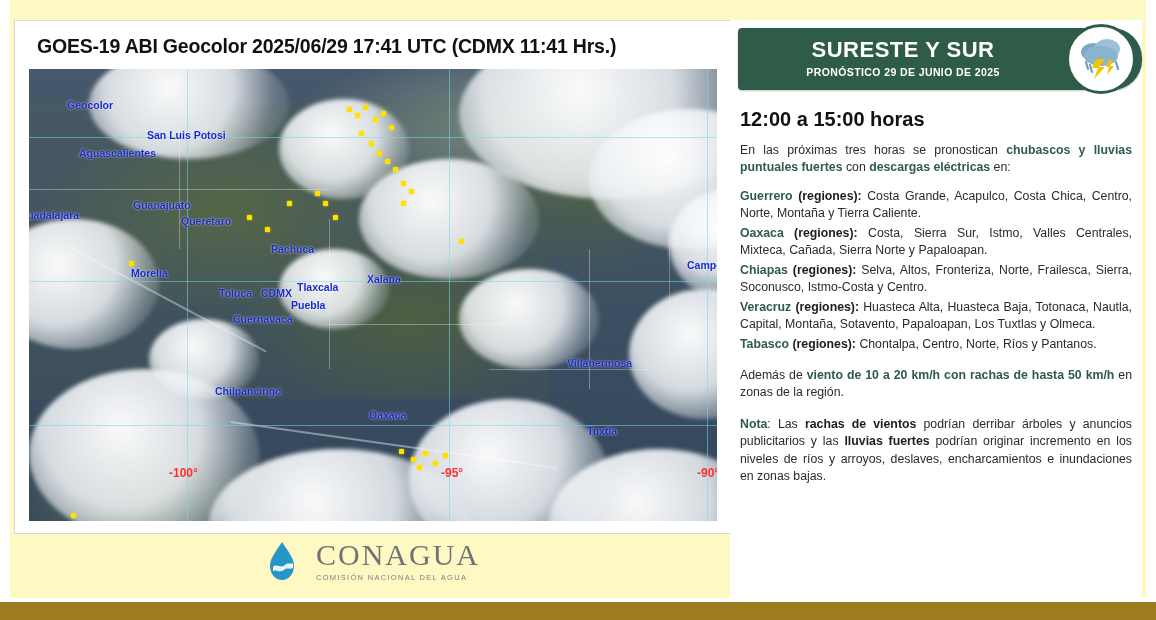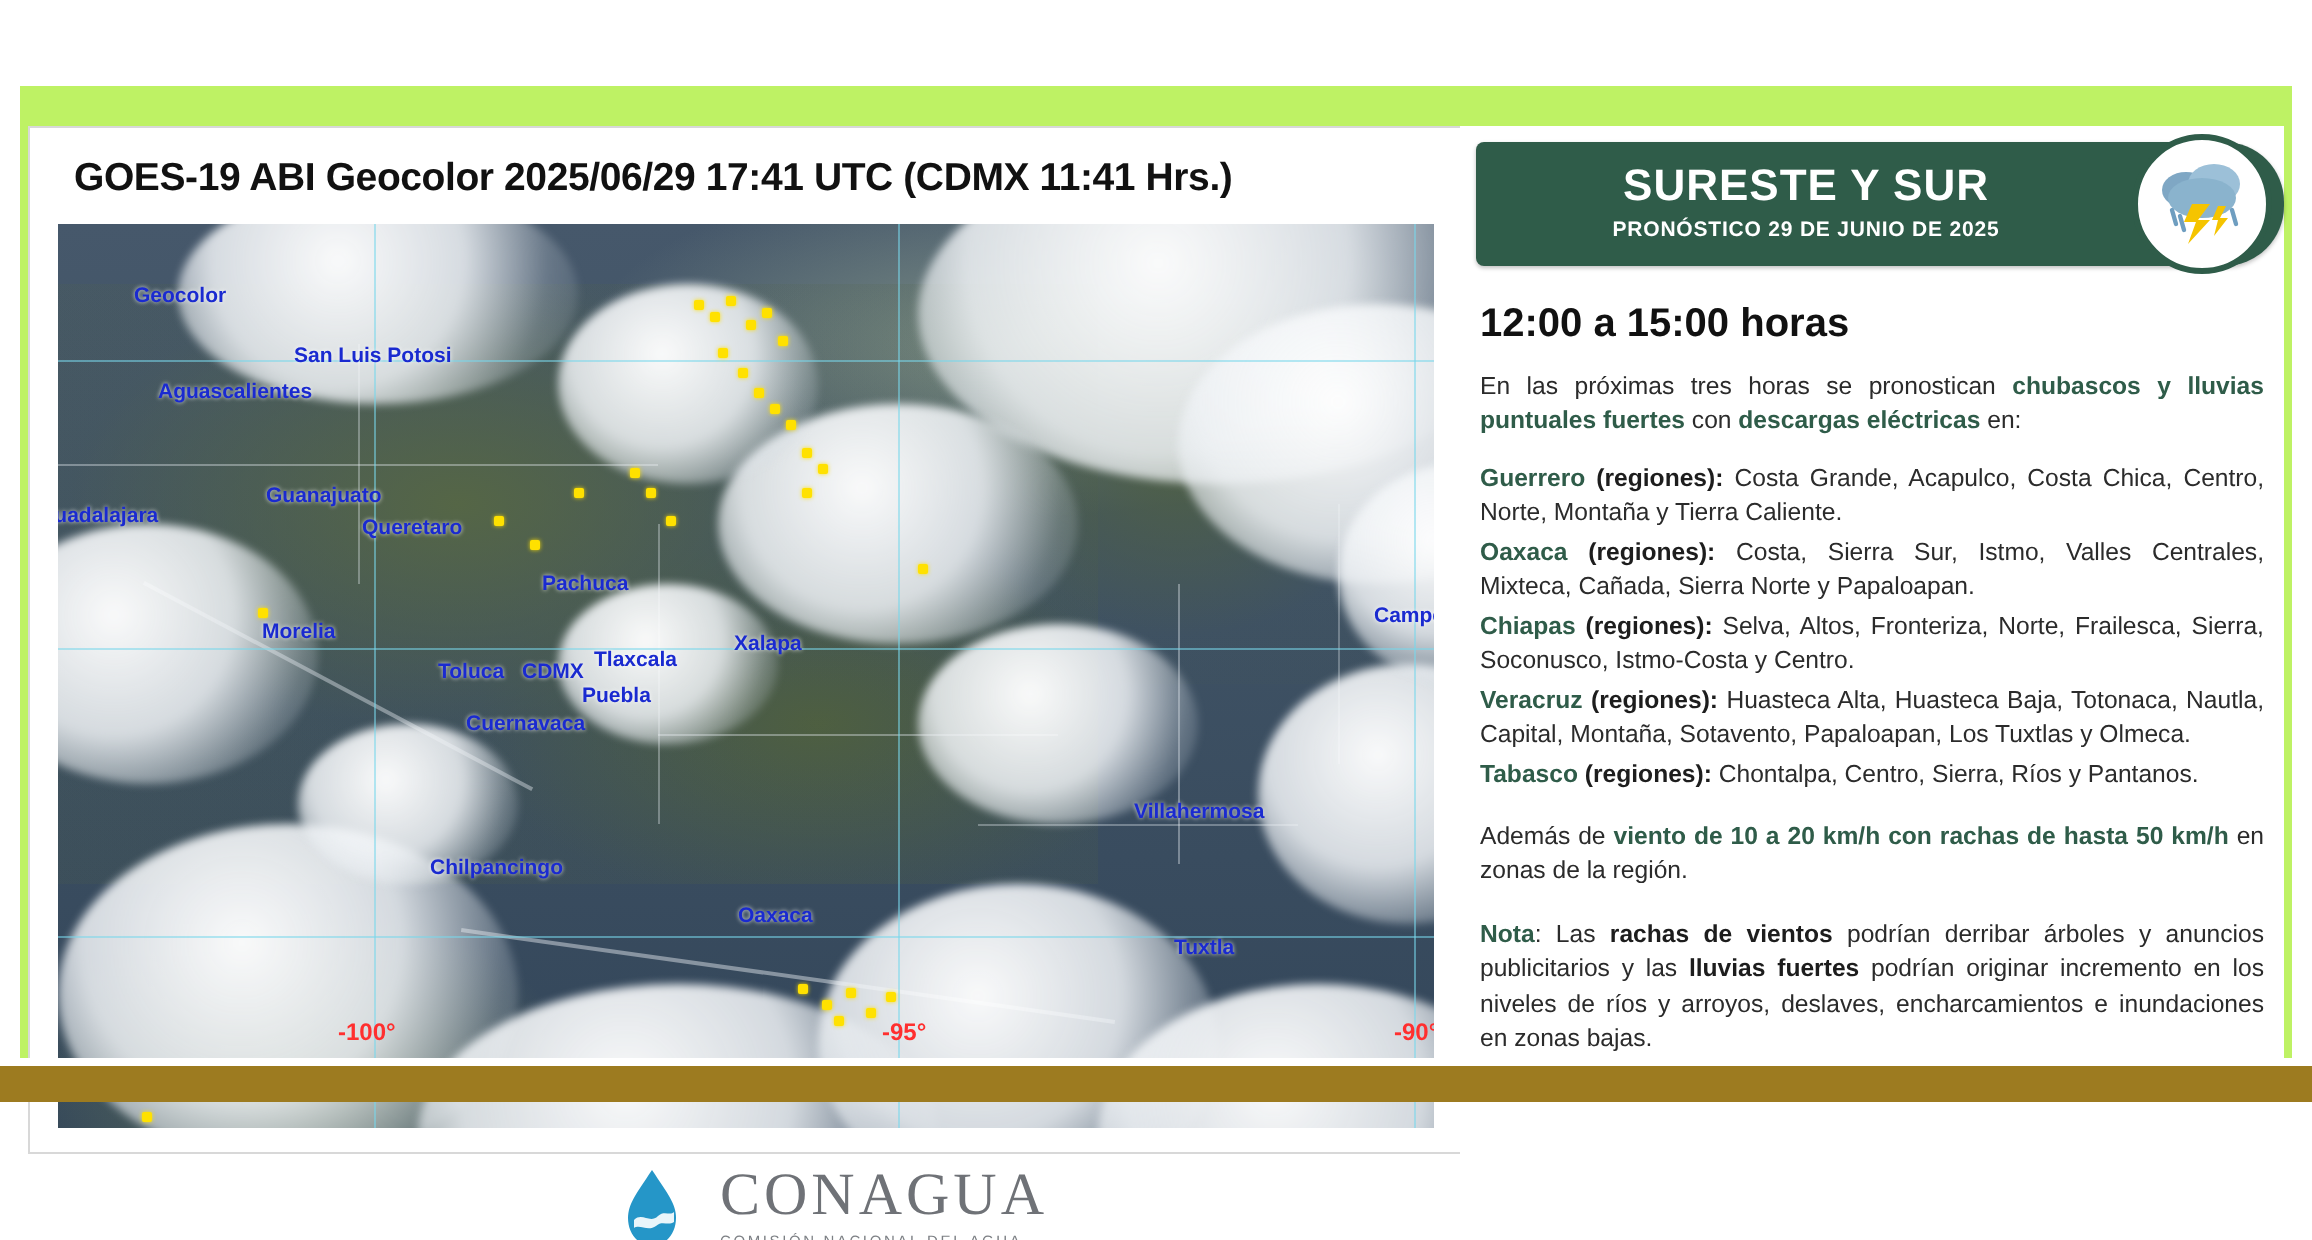--- a/index.html
+++ b/index.html
@@ -11,23 +11,22 @@
     width: 1156px;
     height: 620px;
     font-family: "Liberation Sans", sans-serif;
     overflow: hidden;
     position: relative;
   }
   .page {
     position: absolute;
     left: 0; top: 0;
     width: 1156px;
-    height: 508px;
-    background: #bef264;
-    margin-top: 43px;
+    height: 620px;
+    background: #fef9c3;
   }
   
   .gutter-left, .gutter-right {
     position: absolute;
     top: 0;
     width: 10px;
     height: 620px;
     background: #ffffff;
   }
   .gutter-left { left: 0; }
@@ -146,21 +145,20 @@
   
   .conagua {
     position: absolute;
     left: 0; top: 528px;
     width: 740px;
     height: 66px;
     display: flex;
     align-items: center;
     justify-content: center;
     gap: 12px;
-    padding-left: 44px;
   }
   .conagua-mark {
     width: 44px; height: 44px;
     position: relative;
   }
   .conagua-text {
     display: flex;
     flex-direction: column;
     line-height: 1;
   }
@@ -392,21 +390,21 @@
       <p><span>En las próximas tres horas se pronostican </span><span class="green">chubascos y lluvias puntuales fuertes</span><span> con </span><span class="green">descargas eléctricas</span><span> en:</span></p>
 
       <p class="tight"><span class="green">Guerrero</span> <span class="darkb">(regiones):</span> <span>Costa Grande, Acapulco, Costa Chica, Centro, Norte, Montaña y Tierra Caliente.</span></p>
 
       <p class="tight"><span class="green">Oaxaca</span> <span class="darkb">(regiones):</span> <span>Costa, Sierra Sur, Istmo, Valles Centrales, Mixteca, Cañada, Sierra Norte y Papaloapan.</span></p>
 
       <p class="tight"><span class="green">Chiapas</span> <span class="darkb">(regiones):</span> <span>Selva, Altos, Fronteriza, Norte, Frailesca, Sierra, Soconusco, Istmo-Costa y Centro.</span></p>
 
       <p class="tight"><span class="green">Veracruz</span> <span class="darkb">(regiones):</span> <span>Huasteca Alta, Huasteca Baja, Totonaca, Nautla, Capital, Montaña, Sotavento, Papaloapan, Los Tuxtlas y Olmeca.</span></p>
 
-      <p><span class="green">Tabasco</span> <span class="darkb">(regiones):</span> <span>Chontalpa, Centro, Sierra, Ríos y Pantanos.</span></p>
+      <p><span class="green">Tabasco</span> <span class="darkb">(regiones):</span> <span>Chontalpa, Centro, Norte, Ríos y Pantanos.</span></p>
 
       <p style="margin-top:14px"><span>Además de </span><span class="green">viento de 10 a 20 km/h con rachas de hasta 50 km/h</span><span> en zonas de la región.</span></p>
 
       <p style="margin-top:14px"><span class="green">Nota</span><span>: Las </span><span class="darkb">rachas de vientos</span><span> podrían derribar árboles y anuncios publicitarios y las </span><span class="darkb">lluvias fuertes</span><span> podrían originar incremento en los niveles de ríos y arroyos, deslaves, encharcamientos e inundaciones en zonas bajas.</span></p>
 
     </div>
   </div>
 
   <div class="gutter-left"></div>
   <div class="gutter-right"></div>

